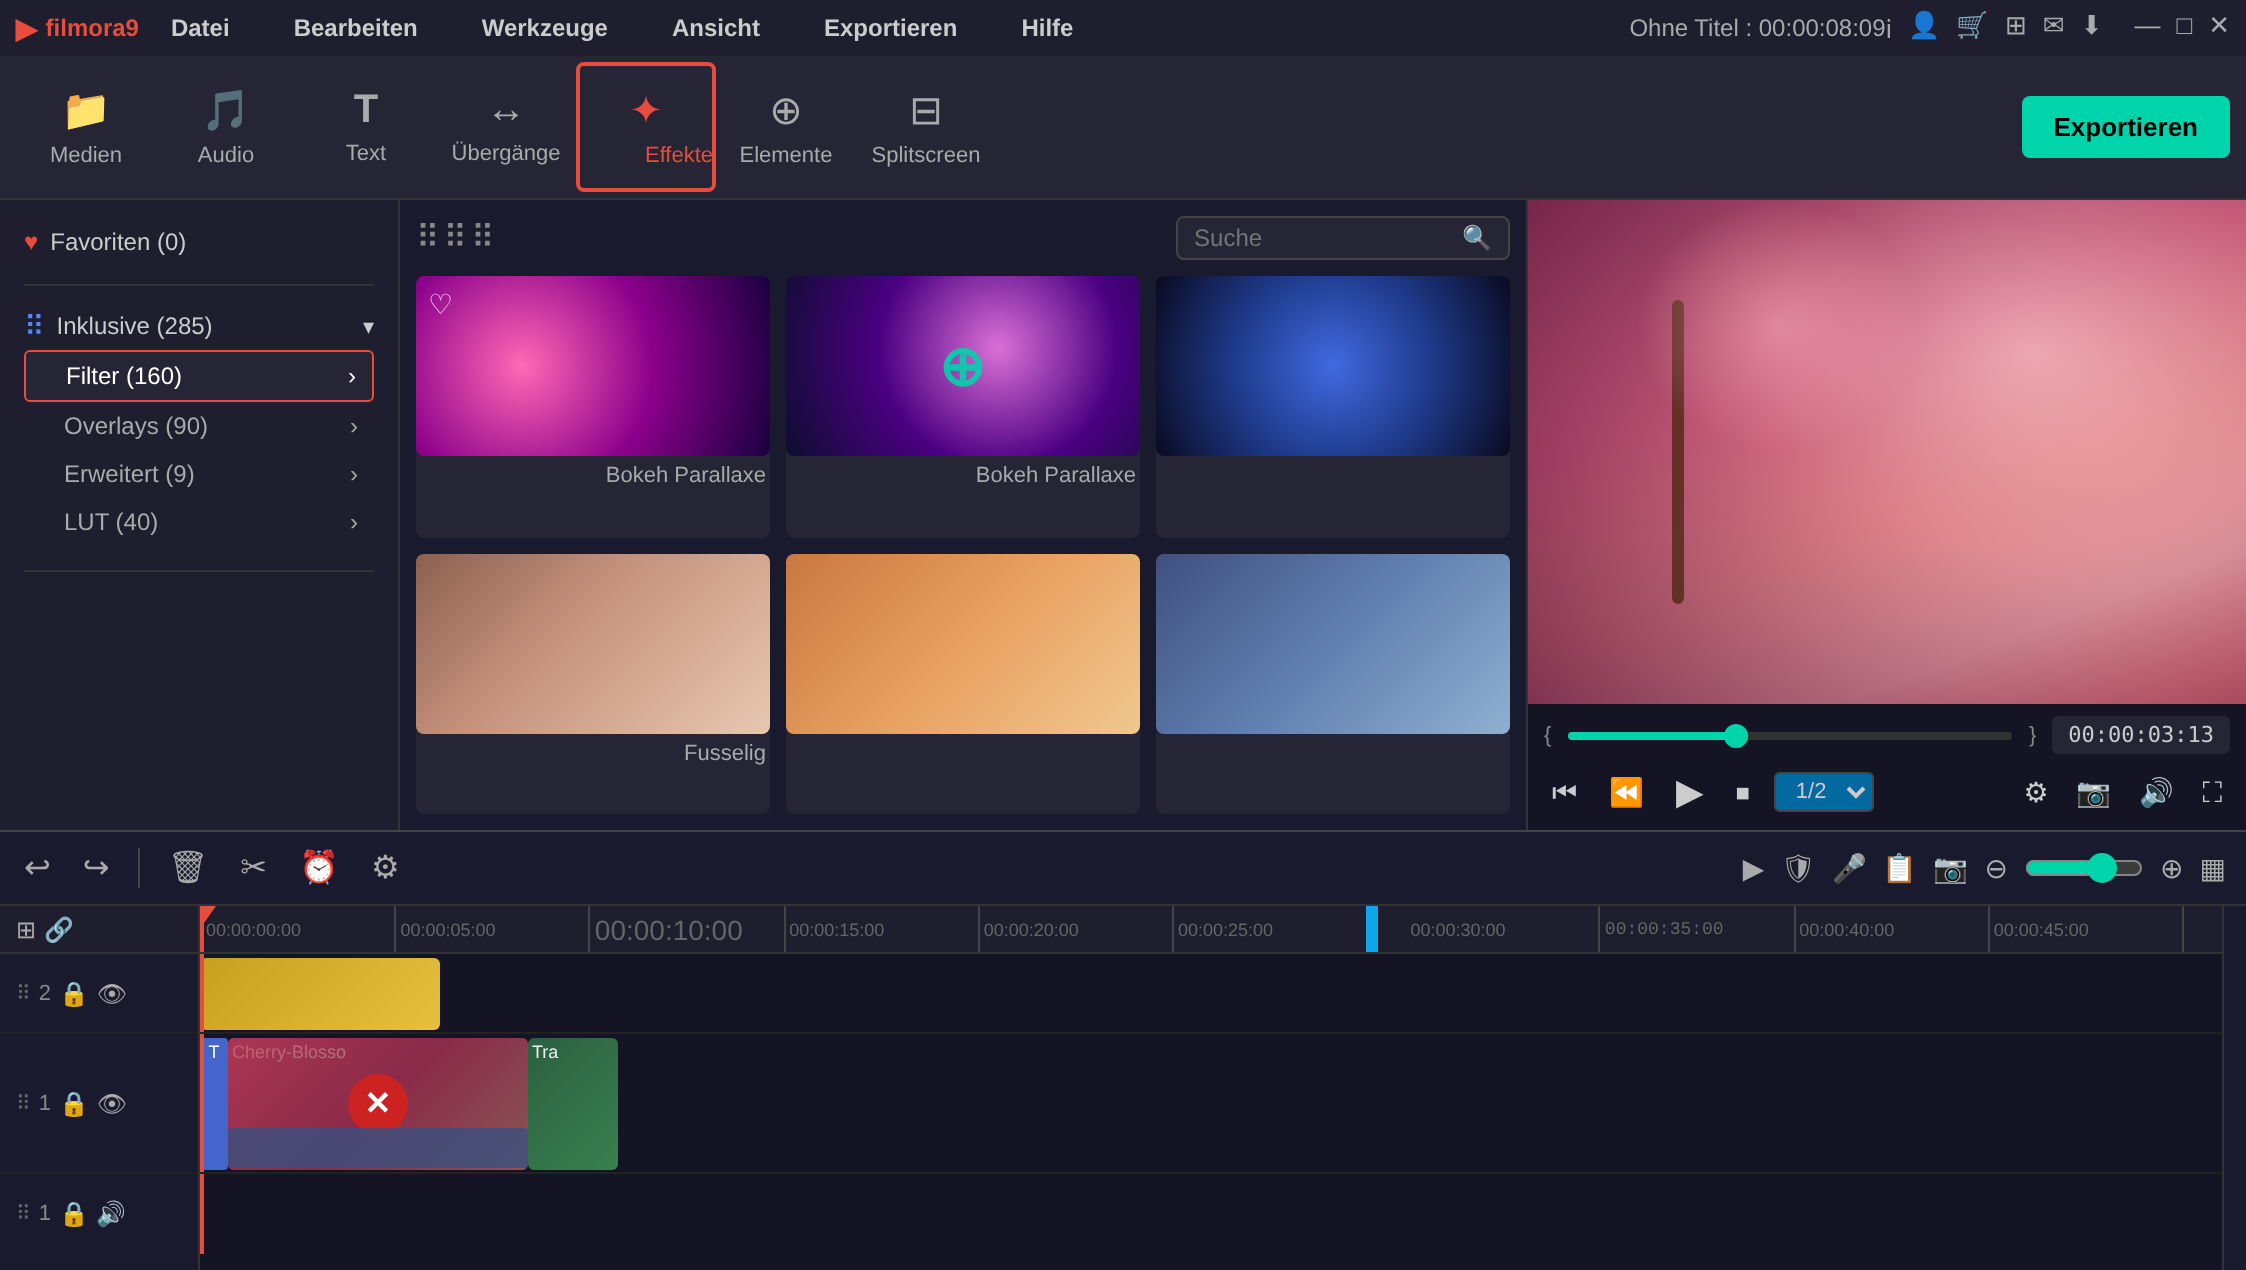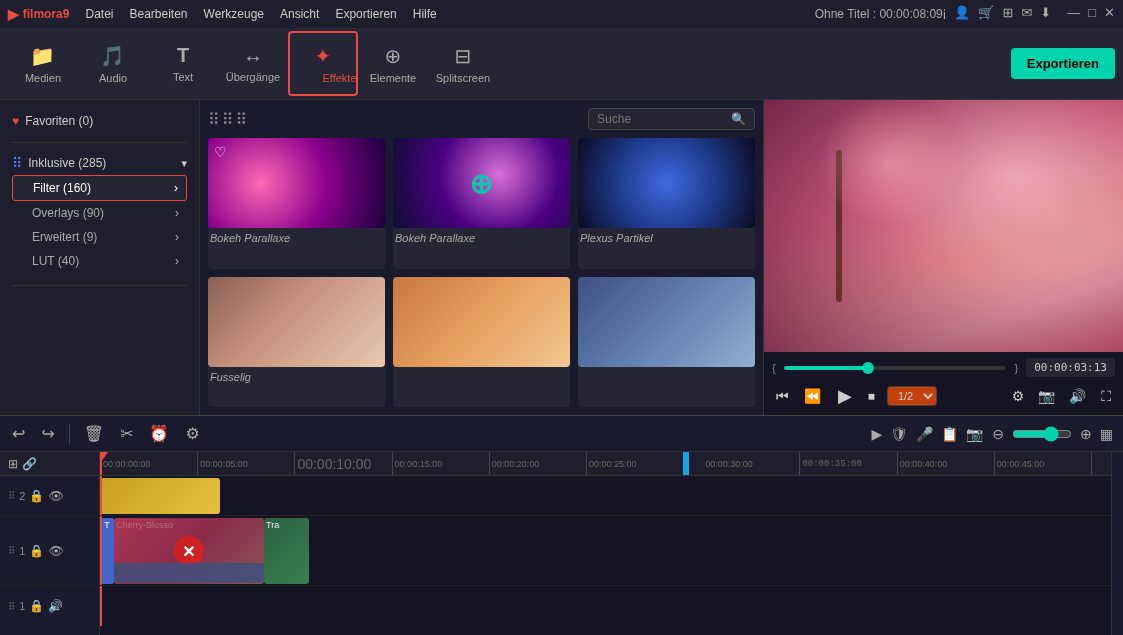--- a/index.html
+++ b/index.html
@@ -1,21 +1,21 @@
 <!DOCTYPE html>
 <html><head>
   <meta charset="utf-8">
   <style>
     * { margin: 0; padding: 0; box-sizing: border-box; }
     body { width: 1123px; height: 635px; background: #1a1a2e; font-family: 'Segoe UI', Arial, sans-serif; font-size: 12px; color: #ccc; overflow: hidden; }
 
     
     #titlebar { display: flex; align-items: center; background: #1e1e2e; height: 28px; padding: 0 8px; color: #ccc; font-size: 12px; }
     #titlebar .logo { color: #e74c3c; font-weight: bold; margin-right: 16px; display: flex; align-items: center; gap: 4px; }
-    #titlebar .menu-items { display: flex; gap: 16px; flex: 1; }
+    #titlebar .menu-items { display: flex; gap: 32px; flex: 1; font-weight: bold; }
     #titlebar .menu-item { cursor: pointer; color: #ccc; }
     #titlebar .title { margin: 0 auto; color: #ccc; }
     #titlebar .win-controls { display: flex; gap: 8px; margin-left: auto; }
 
     
     #toolbar { display: flex; align-items: center; background: #252535; height: 72px; padding: 0 8px; border-bottom: 1px solid #333; }
     .toolbar-item { display: flex; flex-direction: column; align-items: center; justify-content: center; width: 70px; height: 65px; cursor: pointer; color: #aaa; font-size: 11px; gap: 4px; border-radius: 4px; }
     .toolbar-item.active { color: #e74c3c; border: 2px solid #e74c3c; border-radius: 4px; }
     .toolbar-export { margin-left: auto; background: #00d4aa; color: #000; border: none; padding: 8px 16px; border-radius: 4px; cursor: pointer; font-size: 13px; font-weight: bold; }
 
@@ -35,36 +35,36 @@
     .filmstock-item .dot { width: 8px; height: 8px; background: #e74c3c; border-radius: 50%; }
 
     
     #effects-panel { flex: 1; background: #1a1a2e; padding: 8px; display: flex; flex-direction: column; overflow: hidden; }
     .effects-toolbar { display: flex; align-items: center; justify-content: space-between; margin-bottom: 8px; }
     .effects-search { display: flex; align-items: center; background: #252535; border: 1px solid #444; border-radius: 4px; padding: 3px 8px; gap: 4px; }
     .effects-search input { background: transparent; border: none; outline: none; color: #ccc; font-size: 12px; width: 130px; }
     .effects-grid { display: grid; grid-template-columns: repeat(3, 1fr); gap: 8px; overflow-y: auto; flex: 1; }
     .effect-card { background: #252535; border-radius: 4px; cursor: pointer; position: relative; overflow: visible; }
     .effect-thumb { width: 100%; height: 90px; border-radius: 4px; overflow: hidden; position: relative; }
-    .effect-label { text-align: left; padding: 4px 2px; font-size: 11px; color: #aaa; font-style: italic; }
+    .effect-label { text-align: right; padding: 4px 2px; font-size: 11px; color: #aaa; }
     .effect-heart { position: absolute; top: 6px; left: 6px; color: #fff; font-size: 14px; opacity: 0.8; }
     .effect-plus { position: absolute; top: 50%; left: 50%; transform: translate(-50%, -50%); color: #00d4aa; font-size: 28px; font-weight: bold; opacity: 0.9; }
 
     
     #preview-panel { width: 360px; background: #0a0a14; border-left: 1px solid #333; display: flex; flex-direction: column; flex-shrink: 0; }
     .preview-video { flex: 1; background: #0d0d1a; position: relative; overflow: hidden; }
     .preview-controls { background: #141424; padding: 6px 8px; }
     .preview-progress { display: flex; align-items: center; gap: 8px; margin-bottom: 6px; }
     .progress-bar { flex: 1; height: 4px; background: #333; border-radius: 2px; position: relative; }
     .progress-fill { height: 100%; background: #00d4aa; border-radius: 2px; width: 38%; }
     .progress-handle { width: 12px; height: 12px; background: #00d4aa; border-radius: 50%; position: absolute; top: -4px; left: 38%; transform: translateX(-50%); }
     .preview-btns { display: flex; align-items: center; gap: 8px; }
     .preview-btn { background: none; border: none; color: #ccc; cursor: pointer; font-size: 14px; padding: 2px 4px; }
     .time-display { background: #252535; color: #ccc; padding: 3px 8px; border-radius: 3px; font-size: 11px; font-family: monospace; }
-    .quality-select { background: #c2410c; color: #ccc; border: 1px solid #444; border-radius: 3px; padding: 2px 6px; font-size: 11px; }
+    .quality-select { background: #0369a1; color: #ccc; border: 1px solid #444; border-radius: 3px; padding: 2px 6px; font-size: 11px; }
     .preview-extra-btns { display: flex; gap: 6px; align-items: center; }
 
     
     #timeline { height: 220px; background: #141424; border-top: 1px solid #444; display: flex; flex-direction: column; }
     .timeline-toolbar { display: flex; align-items: center; gap: 12px; padding: 6px 10px; background: #1a1a2e; border-bottom: 1px solid #333; }
     .tl-btn { background: none; border: none; color: #aaa; cursor: pointer; font-size: 16px; padding: 2px; }
     .tl-divider { width: 1px; height: 20px; background: #444; }
     .tl-right { margin-left: auto; display: flex; gap: 8px; align-items: center; }
     .tl-right-btn { background: none; border: none; color: #aaa; cursor: pointer; font-size: 14px; }
     .timeline-content { flex: 1; display: flex; overflow: hidden; }
@@ -202,21 +202,20 @@
       <div class="effect-card" style="position:relative;">
         <div class="effect-thumb thumb-bokeh2">
           <span class="effect-plus">⊕</span>
         </div>
 
         <div class="effect-label">Bokeh Parallaxe</div>
       </div>
 
       <div class="effect-card">
         <div class="effect-thumb thumb-plexus"></div>
-        <div class="effect-label">Plexus Partikel</div>
       </div>
 
       <div class="effect-card">
         <div class="effect-thumb thumb-fusselig"></div>
         <div class="effect-label">Fusselig</div>
       </div>
 
       <div class="effect-card">
         <div class="effect-thumb thumb-warm"></div>
         <div class="effect-label"></div>

